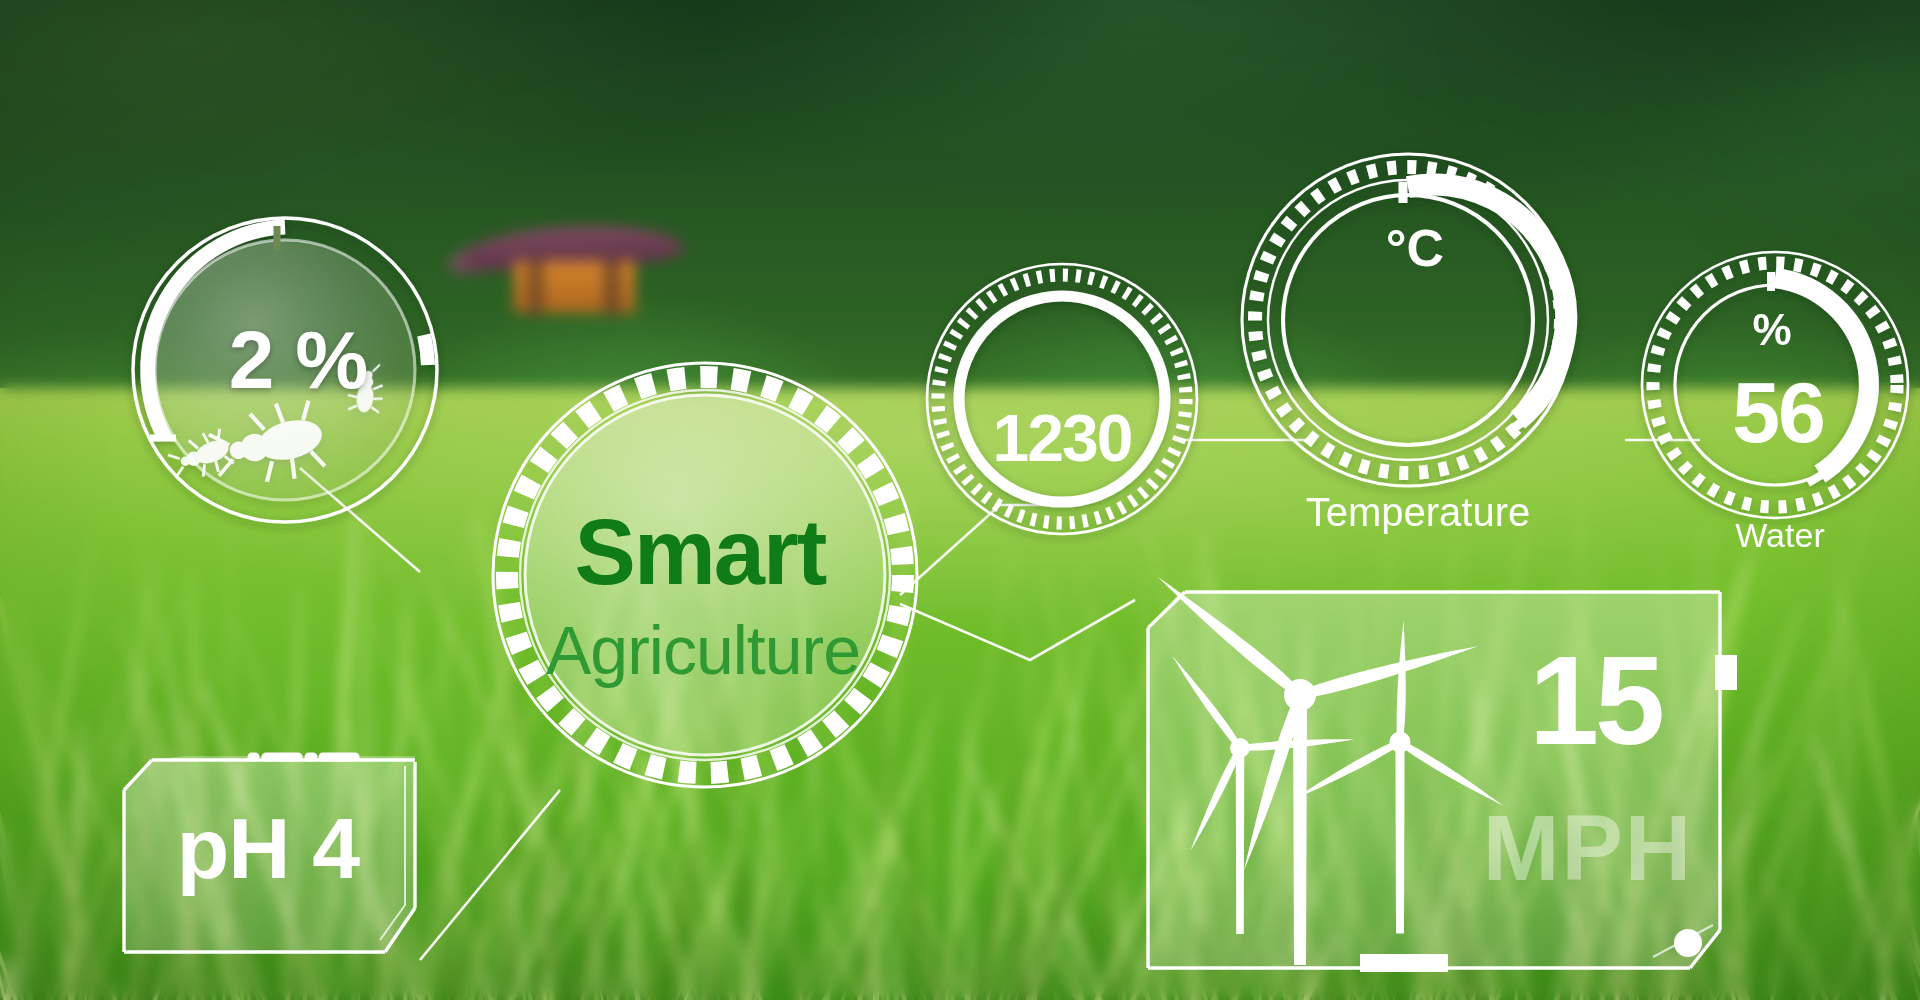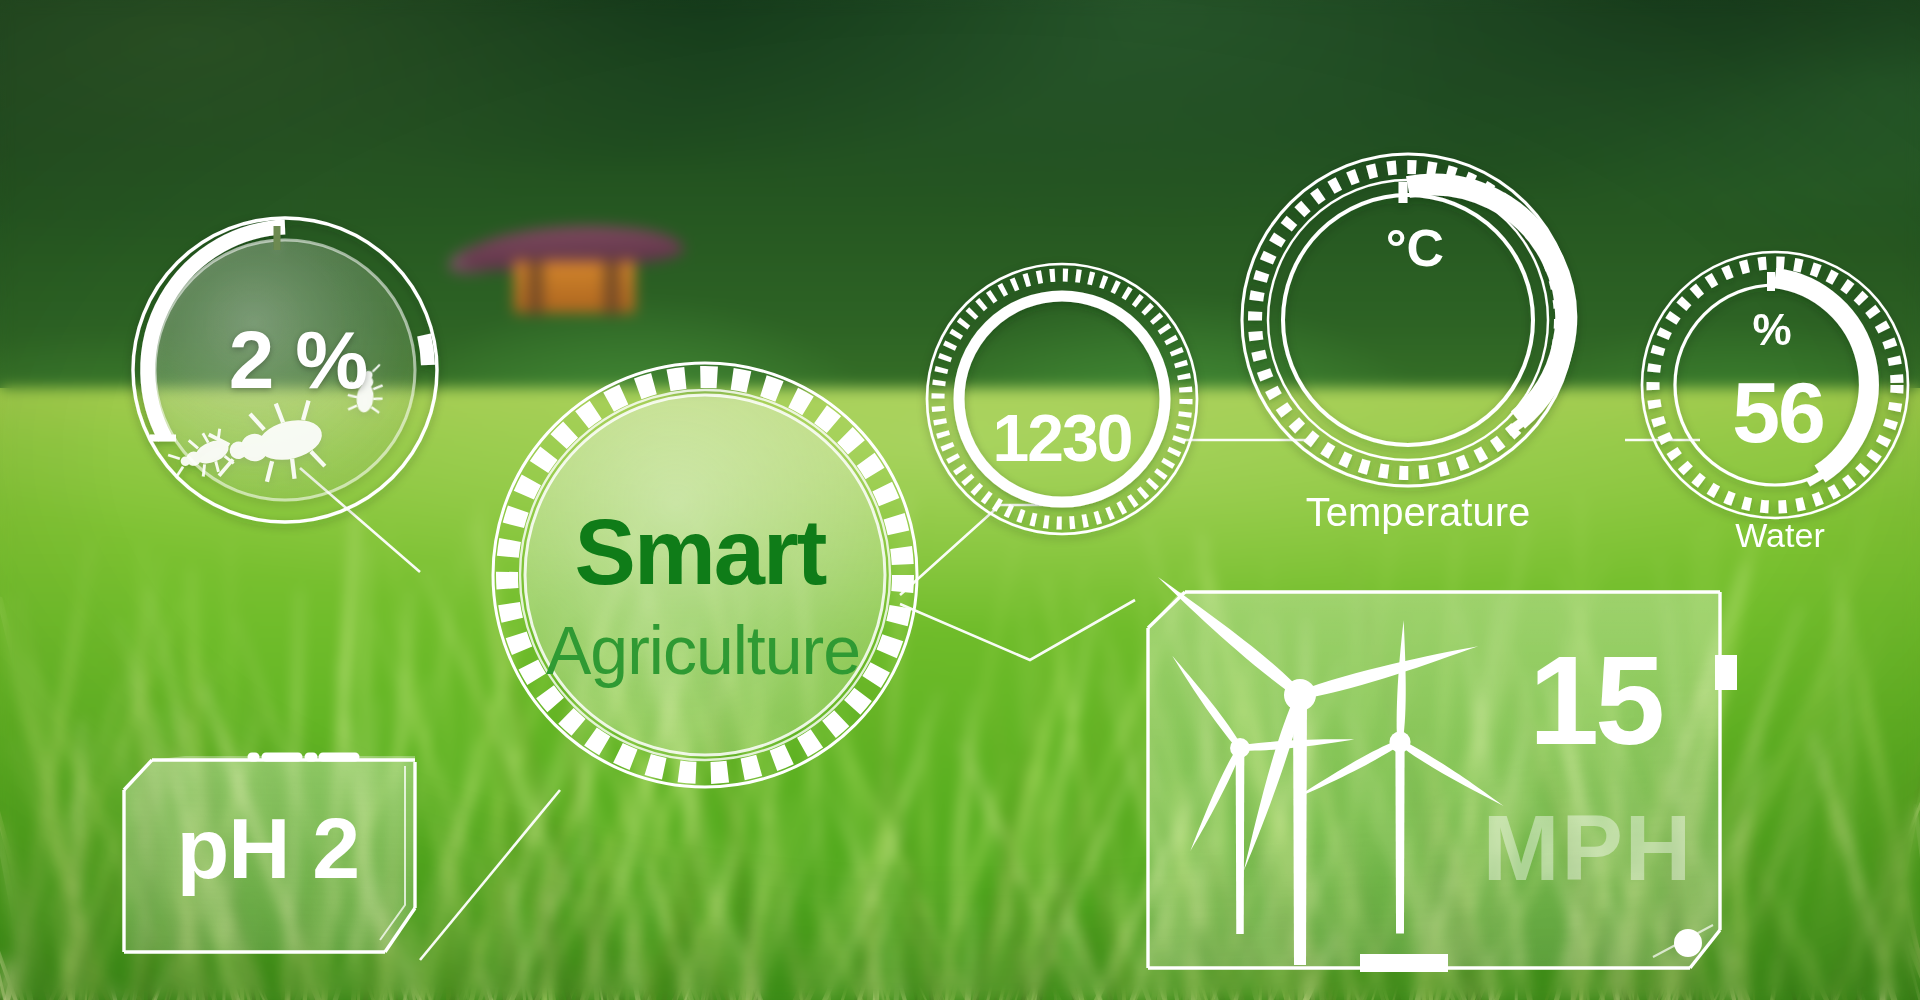--- a/index.html
+++ b/index.html
@@ -847,21 +847,21 @@
 
     <div class="lbl center" id="mbarValue" style="left:1062px; top:438px;">1230</div>
 
     <div class="lbl center" id="tempUnit" style="left:1415px; top:248px;">°C</div>
     <div class="lbl center" id="tempLabel" style="left:1418px; top:512px;">Temperature</div>
 
     <div class="lbl center" id="waterUnit" style="left:1772px; top:330px;">%</div>
     <div class="lbl center" id="waterValue" style="left:1778px; top:412px;">56</div>
     <div class="lbl center" id="waterLabel" style="left:1780px; top:535px;">Water</div>
 
-    <div class="lbl center" id="phValue" style="left:268px; top:848px;">pH 2</div>
+    <div class="lbl center" id="phValue" style="left:268px; top:848px;">pH 4</div>
 
     <div class="lbl center" id="windValue" style="left:1595px; top:700px;">15</div>
     <div class="lbl center" id="windUnit" style="left:1588px; top:848px;">MPH</div>
 
     <div id="brandTop" style="left:700px; top:552px;">Smart</div>
     <div id="brandBottom" style="left:703px; top:650px;">Agriculture</div>
 
   </div>
 </div>
 

